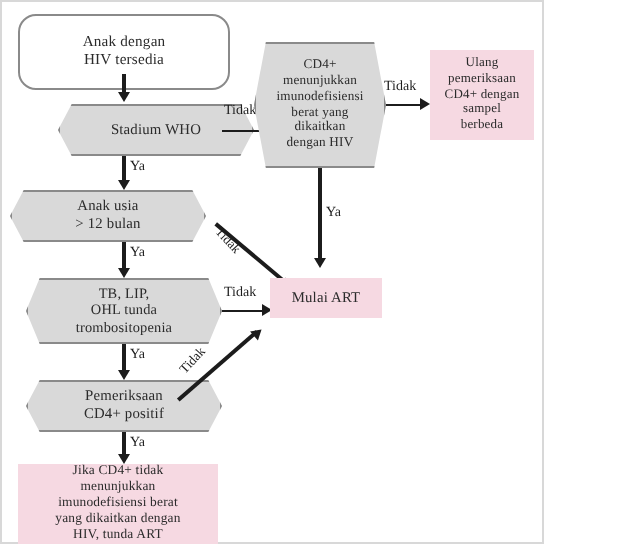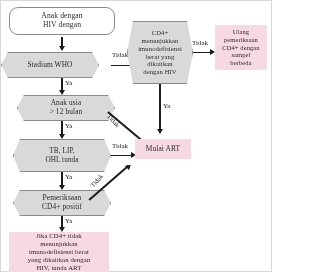--- a/index.html
+++ b/index.html
@@ -97,63 +97,64 @@
     background: transparent;
   }
   .rot-down { transform: rotate(47deg); transform-origin: 50% 50%; }
   .rot-up { transform: rotate(-47deg); transform-origin: 50% 50%; }
 </style>
 </head>
 <body>
 
 <div id="canvas">
 
-  <div class="node terminator" style="left:8px; top:6px; width:106px; height:28px; font-size:7.6px;">
+  <div class="node terminator" style="left:8px; top:6px; width:106px; height:38px; font-size:7.6px;">
     <div>
       <div>Anak dengan</div>
-      <div>HIV dengan</div>
+      <div>HIV tersedia</div>
     </div>
   </div>
 
   <div class="line vline" style="left:60.2px; top:36px; height:10px;"></div>
   <div class="arrowhead arrow-down" style="left:57.6px; top:45px;"></div>
 
-  <div class="node hexagon" style="left:0; top:51px; width:98px; height:26px; font-size:7.4px;">
+  <div class="node hexagon" style="left:28px; top:51px; width:98px; height:26px; font-size:7.4px;">
     <div>
       <div>Stadium WHO</div>
     </div>
   </div>
 
   <div class="line hline" style="left:110px; top:63.5px; width:35px;"></div>
   <div class="arrowhead arrow-right" style="left:142px; top:60.8px;"></div>
   <div class="edgelabel" style="left:111px; top:50px; font-size:7px;">Tidak</div>
 
   <div class="line vline" style="left:60.2px; top:77px; height:14px;"></div>
   <div class="arrowhead arrow-down" style="left:57.6px; top:89px;"></div>
   <div class="edgelabel" style="left:64px; top:78px; font-size:7px;">Ya</div>
 
-  <div class="node hexagon" style="left:16px; top:94px; width:98px; height:26px; font-size:7.4px;">
+  <div class="node hexagon" style="left:4px; top:94px; width:98px; height:26px; font-size:7.4px;">
     <div>
       <div>Anak usia</div>
       <div>&gt; 12 bulan</div>
     </div>
   </div>
 
   <div class="diag" style="left:107px; top:110px; width:44px; transform: rotate(40deg);"></div>
   <div class="diag-head" style="left:140px; top:137px; transform: rotate(40deg);"></div>
   <div class="edgelabel rot-down" style="left:105px; top:116px; font-size:6.6px;">Tidak</div>
 
   <div class="line vline" style="left:60.2px; top:120px; height:15px;"></div>
   <div class="arrowhead arrow-down" style="left:57.6px; top:133px;"></div>
   <div class="edgelabel" style="left:64px; top:121px; font-size:7px;">Ya</div>
 
   <div class="node hexagon" style="left:12px; top:138px; width:98px; height:33px; font-size:7.2px;">
     <div>
       <div>TB, LIP,</div>
       <div>OHL tunda</div>
+      <div>trombositopenia</div>
     </div>
   </div>
 
   <div class="line hline" style="left:110px; top:153.5px; width:23px;"></div>
   <div class="arrowhead arrow-right" style="left:130px; top:150.8px;"></div>
   <div class="edgelabel" style="left:111px; top:141px; font-size:7px;">Tidak</div>
 
   <div class="line vline" style="left:60.2px; top:171px; height:15px;"></div>
   <div class="arrowhead arrow-down" style="left:57.6px; top:184px;"></div>
   <div class="edgelabel" style="left:64px; top:172px; font-size:7px;">Ya</div>

